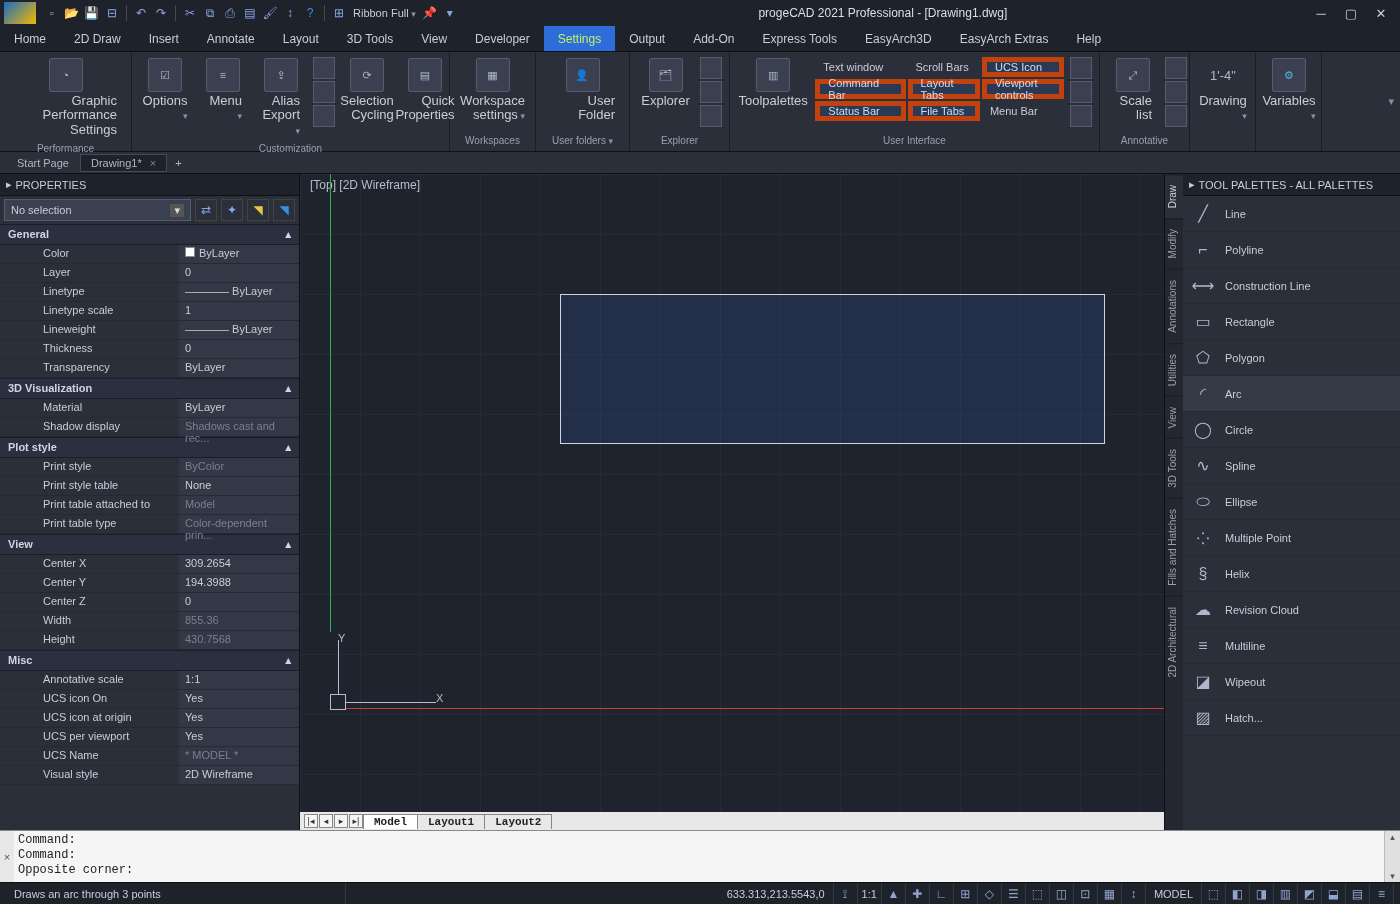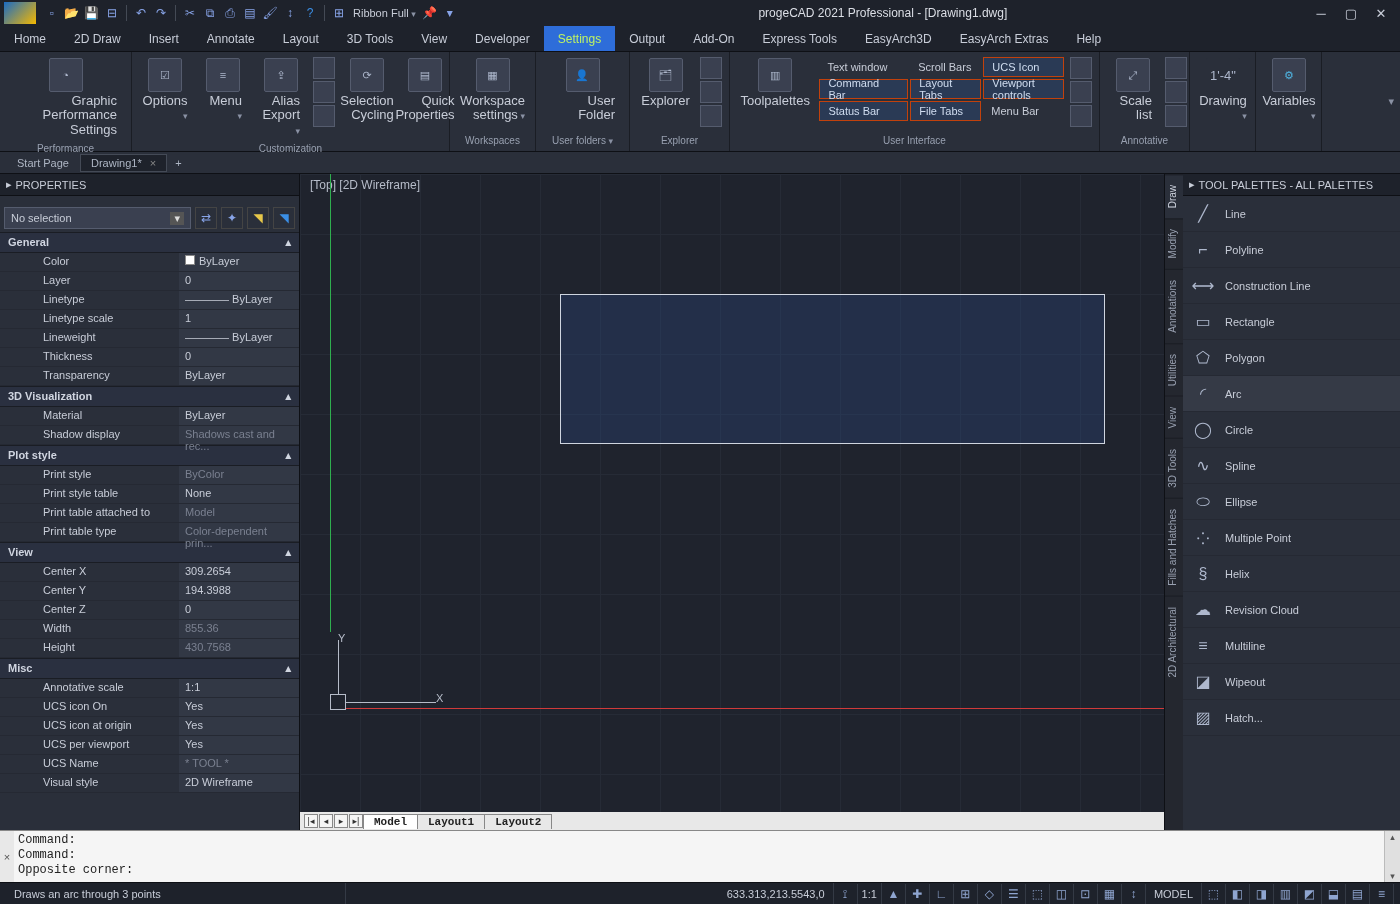--- a/index.html
+++ b/index.html
@@ -16,30 +16,30 @@
 .menu-item.active { background: #2e6dd9; color:#bef264; }
 .ribbon { height: 100px; background: #2a2f3a; display: flex; border-bottom:1px solid #0e1015; }
 .ribbon-group { border-right: 1px solid #1a1d24; display:flex; flex-direction:column; }
 .ribbon-body { flex:1; display:flex; align-items:flex-start; padding:4px 6px; gap:4px; }
 .ribbon-label { height:16px; text-align:center; color:#98a0b0; font-size:10px; }
 .rbig { display:flex; flex-direction:column; align-items:center; justify-content:center; padding:2px 8px; min-width:54px; }
 .rbig .ico { width:34px; height:34px; background:#3a4050; border:1px solid #555c6e; border-radius:2px; margin-bottom:2px;}
 .rbig .ico.center{display:flex;align-items:center;justify-content:center;color:#aeb8cd;}
 .rbig span { text-align:right; line-height:1.1; font-size:13px; }
 .rsmall { width:22px; height:22px; background:#3a4050; border:1px solid #555c6e; margin:1px;}
-.ui-btn { border:1px solid #c2410c; background:#2a3a55; padding:2px 8px; height:20px; display:flex;align-items:center;color:#d0ddf0;font-size:11px;margin:1px;}
+.ui-btn { border:5px solid #c2410c; background:#2a3a55; padding:2px 8px; height:20px; display:flex;align-items:center;color:#d0ddf0;font-size:11px;margin:1px;}
 .ui-plain { padding:2px 8px; height:20px; display:flex;align-items:center;color:#c8cdd8;font-size:11px;margin:1px;}
 .tabs-row { height:22px; background:#2a2f3a; display:flex; align-items:center; border-bottom:1px solid #0e1015; padding:0 6px;}
 .doc-tab { padding:2px 10px; color:#aeb6c4; font-size:11px; border:1px solid transparent;}
 .doc-tab.active { background:#1e222b; border:1px solid #444a56;}
 .doc-tab .close{margin-left:8px; color:#888;}
 .main { flex:1; display:flex; background:#17191f; min-height:0;}
 .panel-head { height:22px; background:#1e222b; display:flex;align-items:center;padding:0 6px;color:#c8cdd8;font-size:12px;border-bottom:1px solid #0e1015;}
 .props { width:300px; background:#2a2f3a; border-right:1px solid #0e1015; display:flex;flex-direction:column;}
-.props-toolbar{height:28px;display:flex;align-items:center;padding:4px;gap:4px;margin-top:8px;}
+.props-toolbar{height:28px;display:flex;align-items:center;padding:4px;gap:4px;}
 .props-sel{flex:1;background:#3a4050;border:1px solid #555c6e;height:22px;display:flex;align-items:center;padding:0 6px;color:#c8cdd8;}
 .p-btn{width:22px;height:22px;background:#2a2f3a;border:1px solid #444;display:flex;align-items:center;justify-content:center;color:#88a4e8;font-size:12px;}
 .prop-grid{flex:1;overflow-y:auto;}
 .prop-section{background:#2a3040;padding:3px 8px;font-weight:bold;color:#d0d5e0;border-top:1px solid #1a1d24;border-bottom:1px solid #1a1d24;display:flex;justify-content:space-between;}
 .prop-row{display:flex;height:19px;border-bottom:1px solid #252933;}
 .prop-row .k{width:150px;padding:2px 8px 2px 14px;color:#c8cdd8;margin-left:29px;}
 .prop-row .v{flex:1;padding:2px 6px;color:#c8cdd8;background:#323845;}
 .prop-row .v.dim{color:#7a8090;}
 .canvas-area{flex:1;display:flex;flex-direction:column;min-width:0;}
 .canvas{flex:1;position:relative;background:#1f232d;background-image:linear-gradient(#262b36 1px,transparent 1px),linear-gradient(90deg,#262b36 1px,transparent 1px);background-size:60px 60px;overflow:hidden;}
@@ -386,21 +386,21 @@
         <div class="prop-row">
           <div class="k">UCS icon at origin</div>
           <div class="v">Yes</div>
         </div>
         <div class="prop-row">
           <div class="k">UCS per viewport</div>
           <div class="v">Yes</div>
         </div>
         <div class="prop-row">
           <div class="k">UCS Name</div>
-          <div class="v dim">* TOOL *</div>
+          <div class="v dim">* MODEL *</div>
         </div>
         <div class="prop-row">
           <div class="k">Visual style</div>
           <div class="v">2D Wireframe</div>
         </div>
       </div>
   </div>
 
   <div class="canvas-area">
     <div class="canvas">

